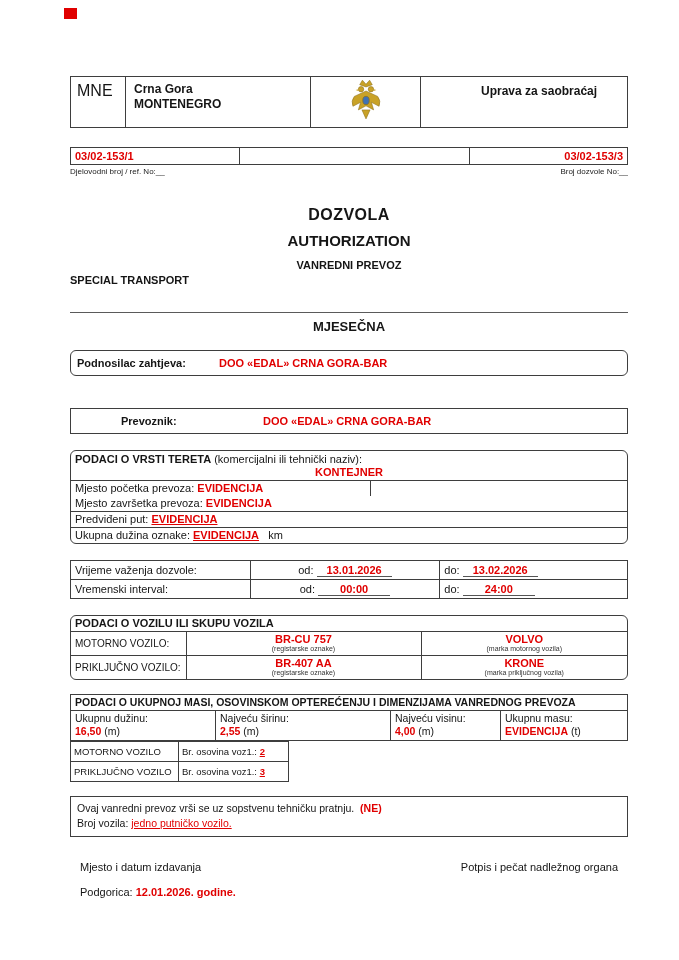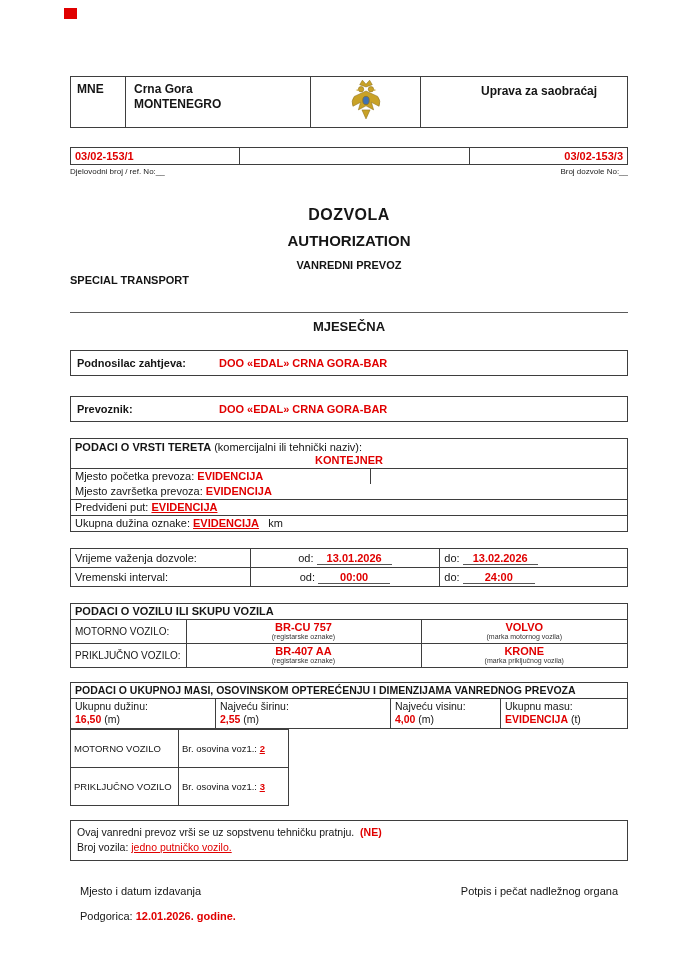--- a/index.html
+++ b/index.html
@@ -12,21 +12,21 @@
   .b { font-weight:bold; }
   .red { color:#e00000; font-weight:bold; }
   .red-n { color:#e00000; }
   .ul { text-decoration:underline; }
   .fill { border-bottom:1px solid #555; padding:0 10px; }
   .fill-wide { border-bottom:1px solid #555; padding:0 22px; }
 
   
   .hdr-table { width:100%; border-collapse:collapse; margin-top:76px; }
   .hdr-table td { border:1px solid #3e3e3e; vertical-align:top; }
-  .hdr-mne { width:55px; font-weight:bold; font-size:12px; padding:5px 4px 0 6px; }
+  .hdr-mne { width:55px; font-weight:normal; font-size:16px; padding:5px 4px 0 6px; }
   .hdr-country { width:185px; font-weight:bold; font-size:12px; padding:5px 0 0 8px; line-height:15px; }
   .hdr-emblem { width:110px; text-align:center; padding:1px 0; }
   .hdr-auth { font-weight:bold; font-size:12px; text-align:left; padding:7px 6px 0 60px; }
   .hdr-table td.hdr-row-h { height:46px; }
 
   
   .ref-row { display:flex; margin-top:19px; }
   .ref-box { border:1px solid #3e3e3e; height:18px; font-size:11px; line-height:16px; }
   .ref-left { width:170px; padding-left:4px; }
   .ref-mid { width:230px; border-left:none; }
@@ -38,21 +38,21 @@
   .title2 { text-align:center; font-size:15px; font-weight:bold; margin-top:8px; }
   .title3 { text-align:center; font-size:11px; font-weight:bold; margin-top:10px; }
   .title4 { font-size:11px; font-weight:bold; margin-top:3px; }
   .sep { border:none; border-top:1px solid #5a5a5a; margin:26px 0 0 0; }
   .period { text-align:center; font-size:13px; font-weight:bold; margin-top:6px; }
 
   
   .lv-box { border:1px solid #3e3e3e; display:flex; align-items:center; height:26px; font-size:11px; }
   .lv-box .lbl { font-weight:bold; width:140px; padding-left:6px; }
   .lv-box .val { padding-left:8px; }
-  .mt16 { margin-top:16px; } .mt20 { margin-top:20px; } .mt14 { margin-top:14px; }
+  .mt16 { margin-top:16px;border-radius:6px; } .mt20 { margin-top:32px;padding-left:44px; } .mt14 { margin-top:14px; }
 
   
   .cargo { border:1px solid #3e3e3e; font-size:11px; }
   .cargo-head { padding:2px 4px 0 4px; }
   .cargo-type { text-align:center; font-size:11px; padding:1px 0 2px 0; }
   .cargo-row { border-top:1px solid #3e3e3e; display:flex;flex-direction:column; }
   .cargo-cell { padding:1px 4px 2px 4px; }
   .cargo-cell.left { width:300px; border-right:1px solid #3e3e3e; }
   .cargo-cell.right { flex:1; }
   .cargo-row.single { display:block; padding:1px 4px 2px 4px; }
@@ -81,21 +81,21 @@
   .dims { border:1px solid #3e3e3e; font-size:11px; }
   .dims-head { font-weight:bold; font-size:10.5px; padding:1px 4px 2px 4px; border-bottom:1px solid #3e3e3e; }
   .dims-cells { display:flex; }
   .dims-cell { padding:1px 4px 3px 4px; font-size:10.5px; }
   .dims-cell .v { margin-top:1px; }
   .dc1 { width:145px; border-right:1px solid #3e3e3e; }
   .dc2 { width:175px; border-right:1px solid #3e3e3e; }
   .dc3 { width:110px; border-right:1px solid #3e3e3e; }
   .dc4 { flex:1; }
   .axle-table { border-collapse:collapse; font-size:9.5px; }
-  .axle-table td { border:1px solid #3e3e3e; height:13px; padding:13px 3px; }
+  .axle-table td { border:1px solid #3e3e3e; height:13px; padding:4px 3px; }
   .axle-table .a1 { width:108px; }
   .axle-table .a2 { width:110px; }
 
   
   .escort { border:1px solid #3e3e3e; font-size:10.5px; padding:4px 6px 5px 6px; line-height:15px; }
 
   
   .footer-row { display:flex; justify-content:space-between; font-size:11px; margin-top:24px; padding:0 10px 0 10px; }
   .podgorica { font-size:11px; margin-top:13px; padding-left:10px; }
 </style>

